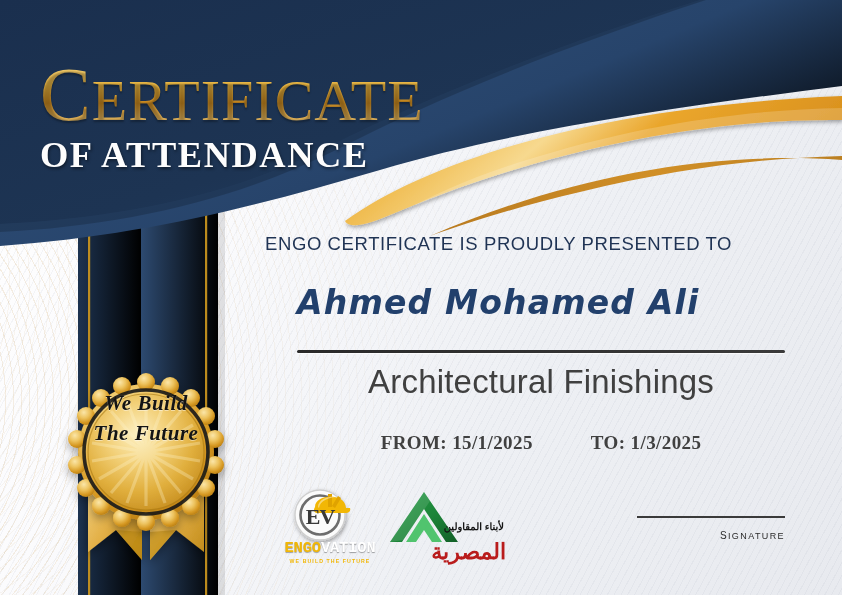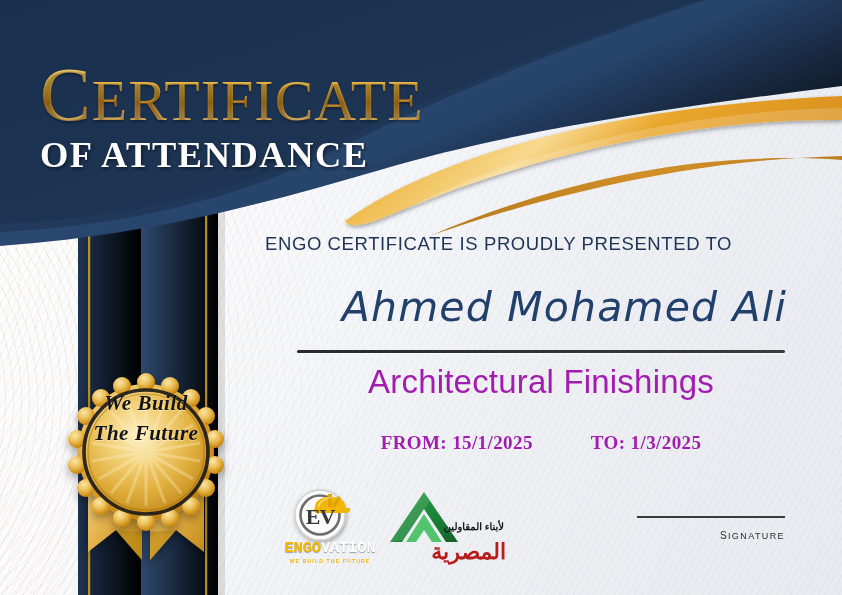--- a/index.html
+++ b/index.html
@@ -71,42 +71,42 @@
   }
 
   
   .presented{
     position:absolute;left:265px;top:233px;
     font-size:18.5px;letter-spacing:.6px;color:#1f3354;
     white-space:nowrap;
   }
   .rec-name{
     position:absolute;left:297px;top:283px;width:490px;
-    text-align:right;
+    text-align:left;
     font-family:"DejaVu Sans",sans-serif;
-    font-style:italic;font-weight:400;
-    font-size:41px;letter-spacing:1.2px;
+    font-style:italic;font-weight:700;
+    font-size:33px;letter-spacing:1.2px;
     color:#22406c;white-space:nowrap;
   }
   .name-rule{
     position:absolute;left:297px;top:350px;width:488px;height:3px;
     background:linear-gradient(90deg,#2a2a2a,#3a3a3a);
     border-radius:2px;
     box-shadow:0 1px 1px rgba(255,255,255,.8);
   }
   .course{
     position:absolute;left:297px;top:363px;width:488px;
-    text-align:center;font-size:33px;color:#a21caf;
+    text-align:center;font-size:33px;color:#404040;
     letter-spacing:.2px;white-space:nowrap;
   }
   .dates{
     position:absolute;left:297px;top:432px;width:488px;
     display:flex;justify-content:center;gap:58px;
     font-family:"Liberation Serif",serif;font-weight:700;
-    font-size:19px;letter-spacing:.4px;color:#a21caf;
+    font-size:19px;letter-spacing:.4px;color:#404040;
     white-space:nowrap;
   }
 
   
   .sig-rule{
     position:absolute;left:637px;top:516px;width:148px;height:2px;
     background:#3a3a3a;
   }
   .sig-label{
     position:absolute;left:637px;top:526px;width:148px;

